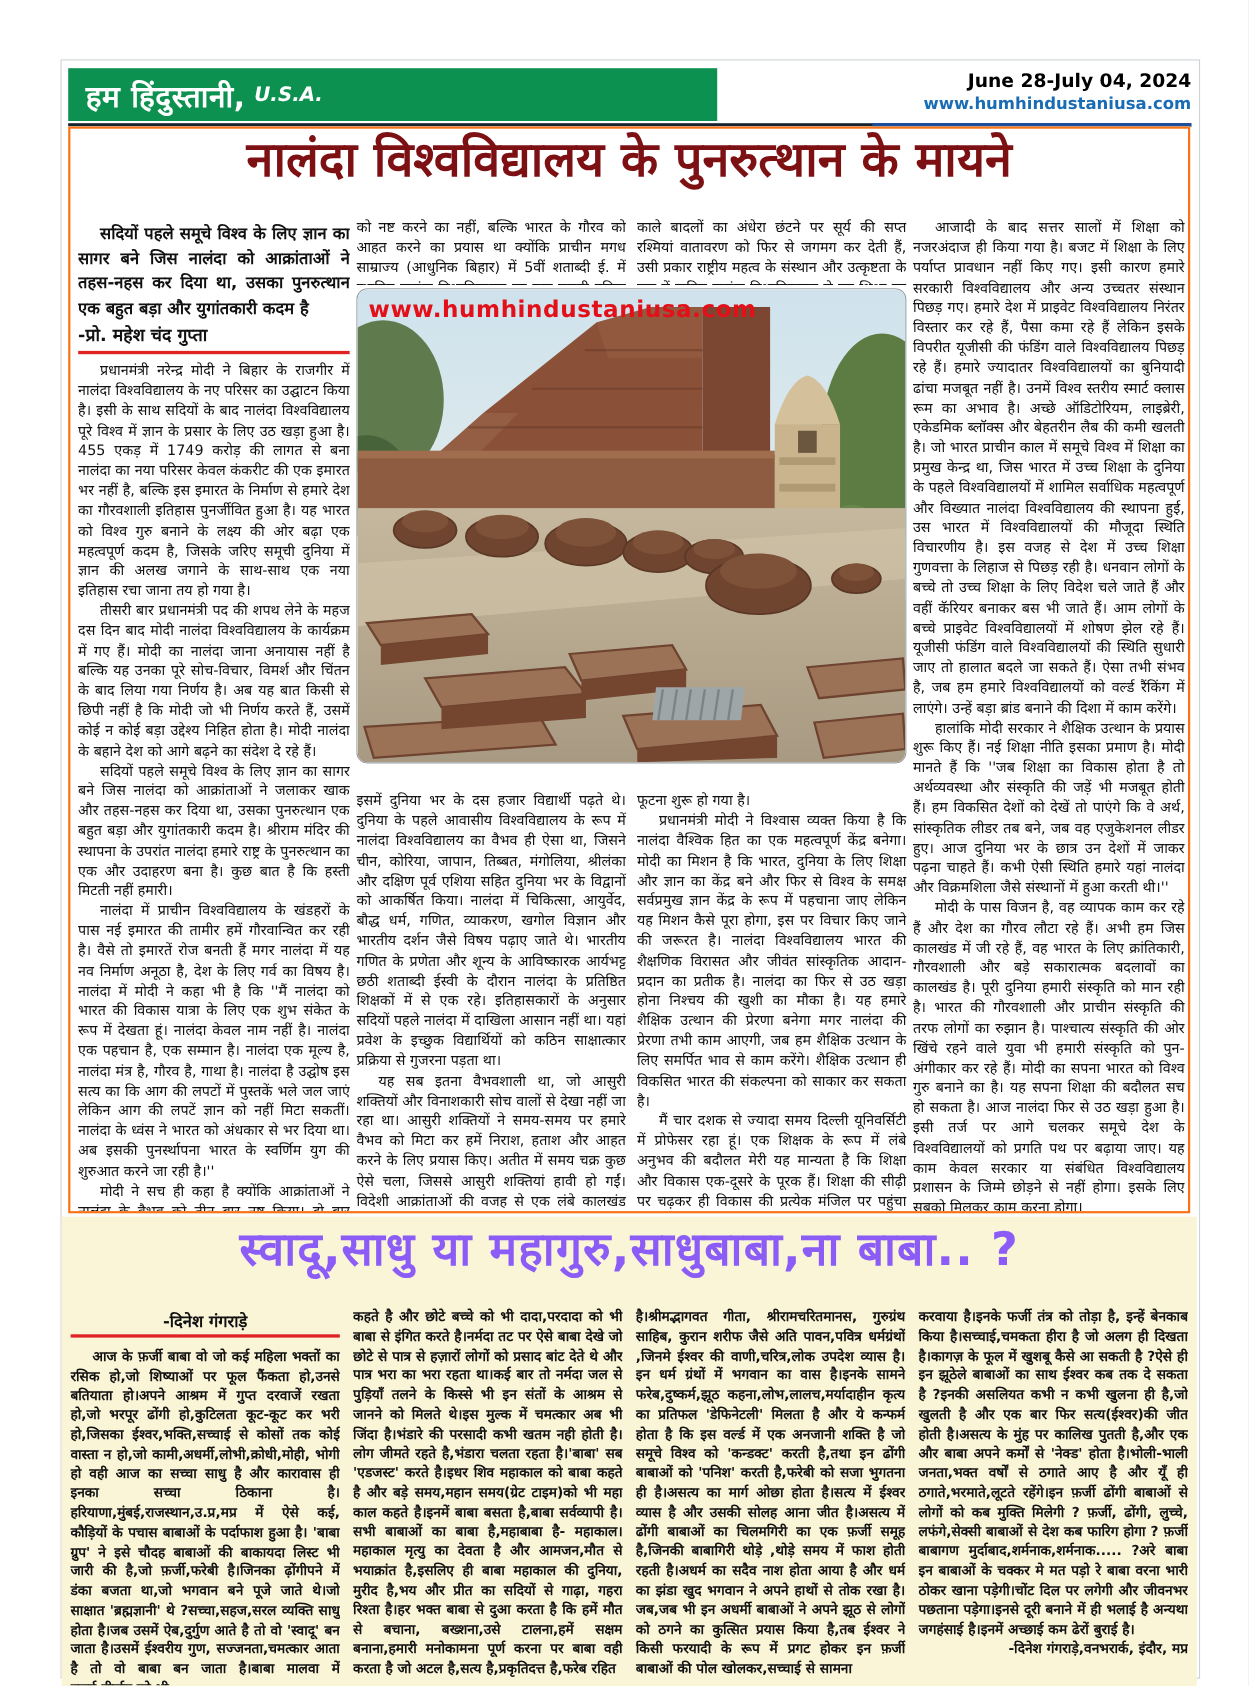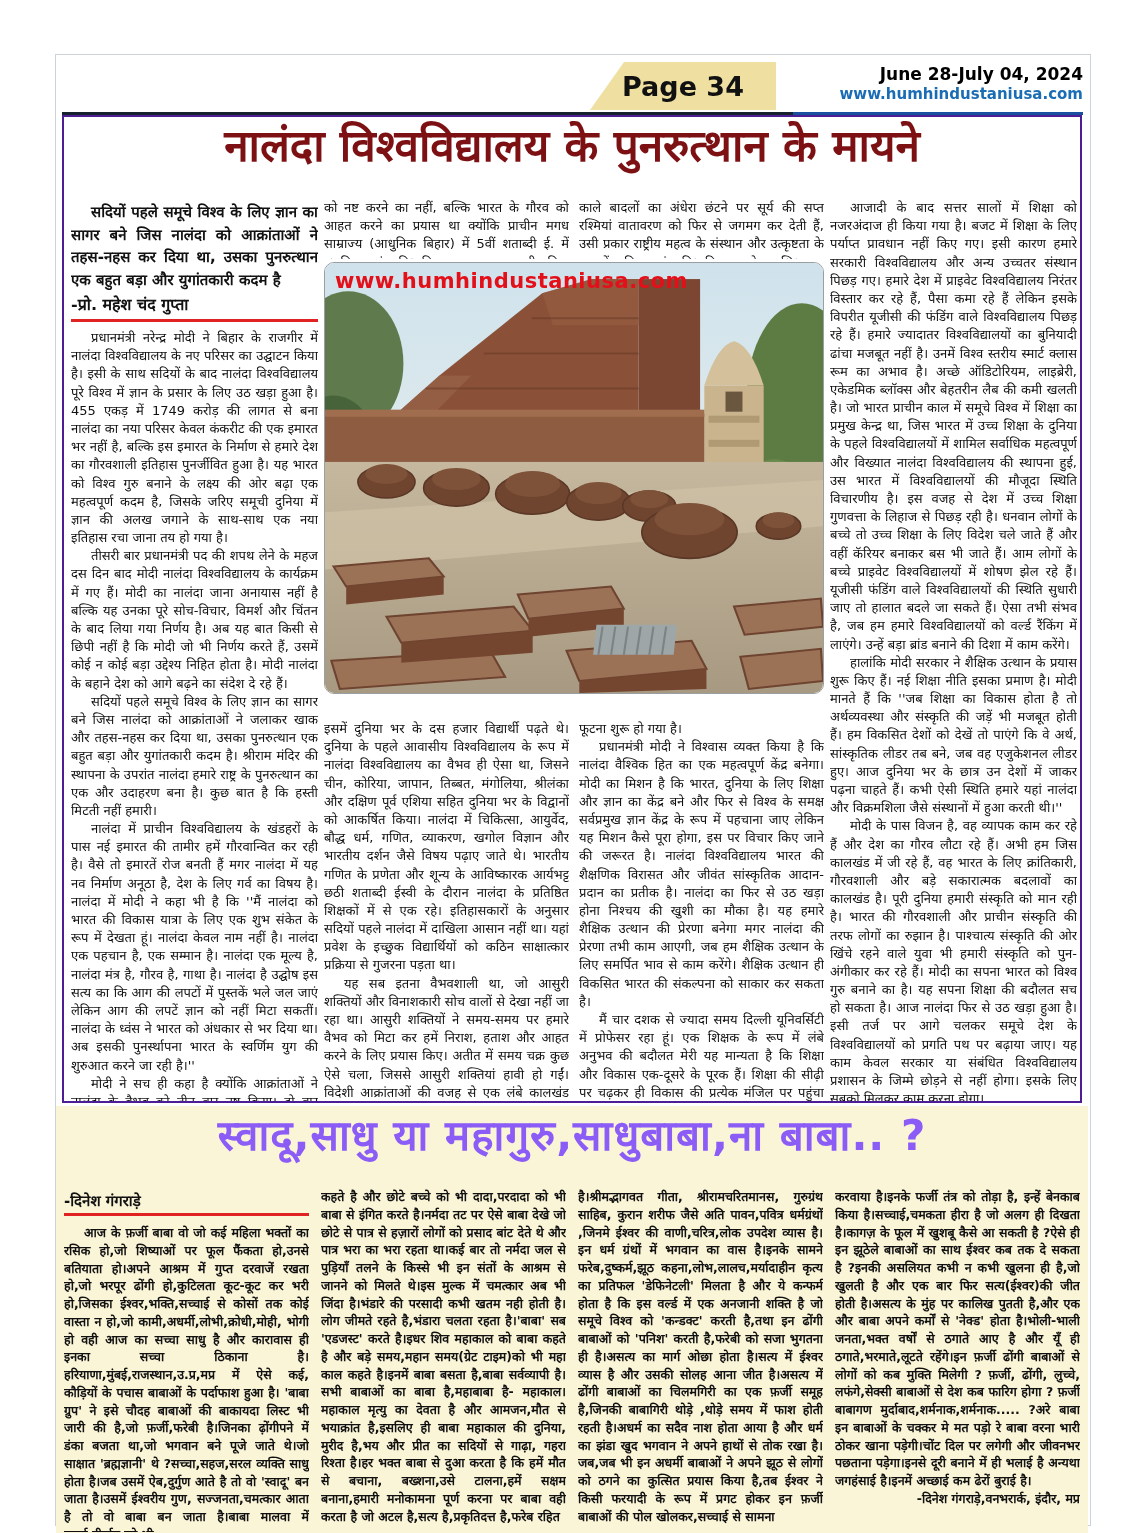--- a/index.html
+++ b/index.html
@@ -19,21 +19,21 @@
         display:flex;align-items:center;justify-content:center;}
   .page-badge span{font-weight:800;font-size:27px;color:#111;}
   .mast-right{position:absolute;right:0;top:2px;text-align:right;line-height:1.25;}
   .issue-date{color:#000000;font-weight:800;font-size:17px;}
   .website{color:#1a6cb5;font-weight:800;font-size:15px;}
   .mast-rule{position:absolute;left:0;top:50px;width:1021px;height:3px;background:#16222e;}
   .mast-rule-blue{position:absolute;right:0;top:50px;width:290px;height:3px;background:#1a4fa0;}
 
   
   .main-article{position:absolute;left:62px;top:115px;width:1020px;height:988px;
-        border:2px solid #4c1d95;box-sizing:border-box;background:#fff;overflow:hidden;}
+        border:2px solid #f97316;box-sizing:border-box;background:#fff;overflow:hidden;}
   .headline-wrap{display:flex;justify-content:center;overflow:hidden;height:58px;align-items:center;}
   .main-headline{font-size:44px;font-weight:800;color:#7c1013;white-space:nowrap;line-height:1;}
   .cols{position:absolute;left:7px;right:7px;top:62px;bottom:4px;
         display:grid;grid-template-columns:247px 500px 247px;column-gap:6px;}
   .col{overflow:hidden;text-align:justify;margin-top:20px;}
   p.body{margin:0;font-size:13px;line-height:1.4;text-indent:20px;}
   p.noind{text-indent:0;}
   .standfirst{font-size:15px;font-weight:800;line-height:1.5;text-indent:20px;margin:2px 0 0;}
   .main-byline{text-align:left;font-weight:800;font-size:16px;margin:2px 4px 4px 0;}
   .red-rule{height:3px;background:#e02222;margin:2px 0 7px;}
@@ -48,33 +48,34 @@
         letter-spacing:.5px;}
 
   
   .second-article{position:absolute;left:56px;top:1106px;width:1032px;height:427px;
         background:#fbf5d8;box-sizing:border-box;padding:2px 8px 0;overflow:hidden;}
   .second-headline-wrap{display:flex;justify-content:center;align-items:center;height:56px;overflow:hidden;}
   .second-headline{font-size:42px;font-weight:800;color:#8b5cf6;white-space:nowrap;line-height:1;
         letter-spacing:1px;}
   .cols2{display:grid;grid-template-columns:1fr 1fr 1fr 1fr;column-gap:12px;height:364px;margin-top:4px;}
   .cols2 .col p.body{font-size:12.5px;line-height:1.42;font-weight:bold;}
-  .second-byline{font-weight:800;font-size:15px;margin:2px 0 3px;text-align:left;}
+  .second-byline{font-weight:800;font-size:15px;margin:2px 0 3px;text-align:center;}
   .red-rule2{height:3px;background:#e02222;margin:0 0 8px;}
   .signoff{font-weight:800;font-size:14.5px;text-align:right;margin-top:4px;text-indent:0;}
 </style>
 </head>
 <body>
 
 <div class="page">
   <div class="scan-frame"></div>
 
   <div class="masthead">
-    <div class="page-badge">
-      <span>Page 34</span>
+    <div class="mast-green">
+      <span class="logo-hindi">हम हिंदुस्तानी,</span>
+      <span class="logo-usa">U.S.A.</span>
     </div>
     <div class="mast-right">
       <div class="issue-date">June 28-July 04, 2024</div>
       <div class="website">www.humhindustaniusa.com</div>
     </div>
     <div class="mast-rule"></div>
     <div class="mast-rule-blue"></div>
   </div>
 
   <div class="main-article">

